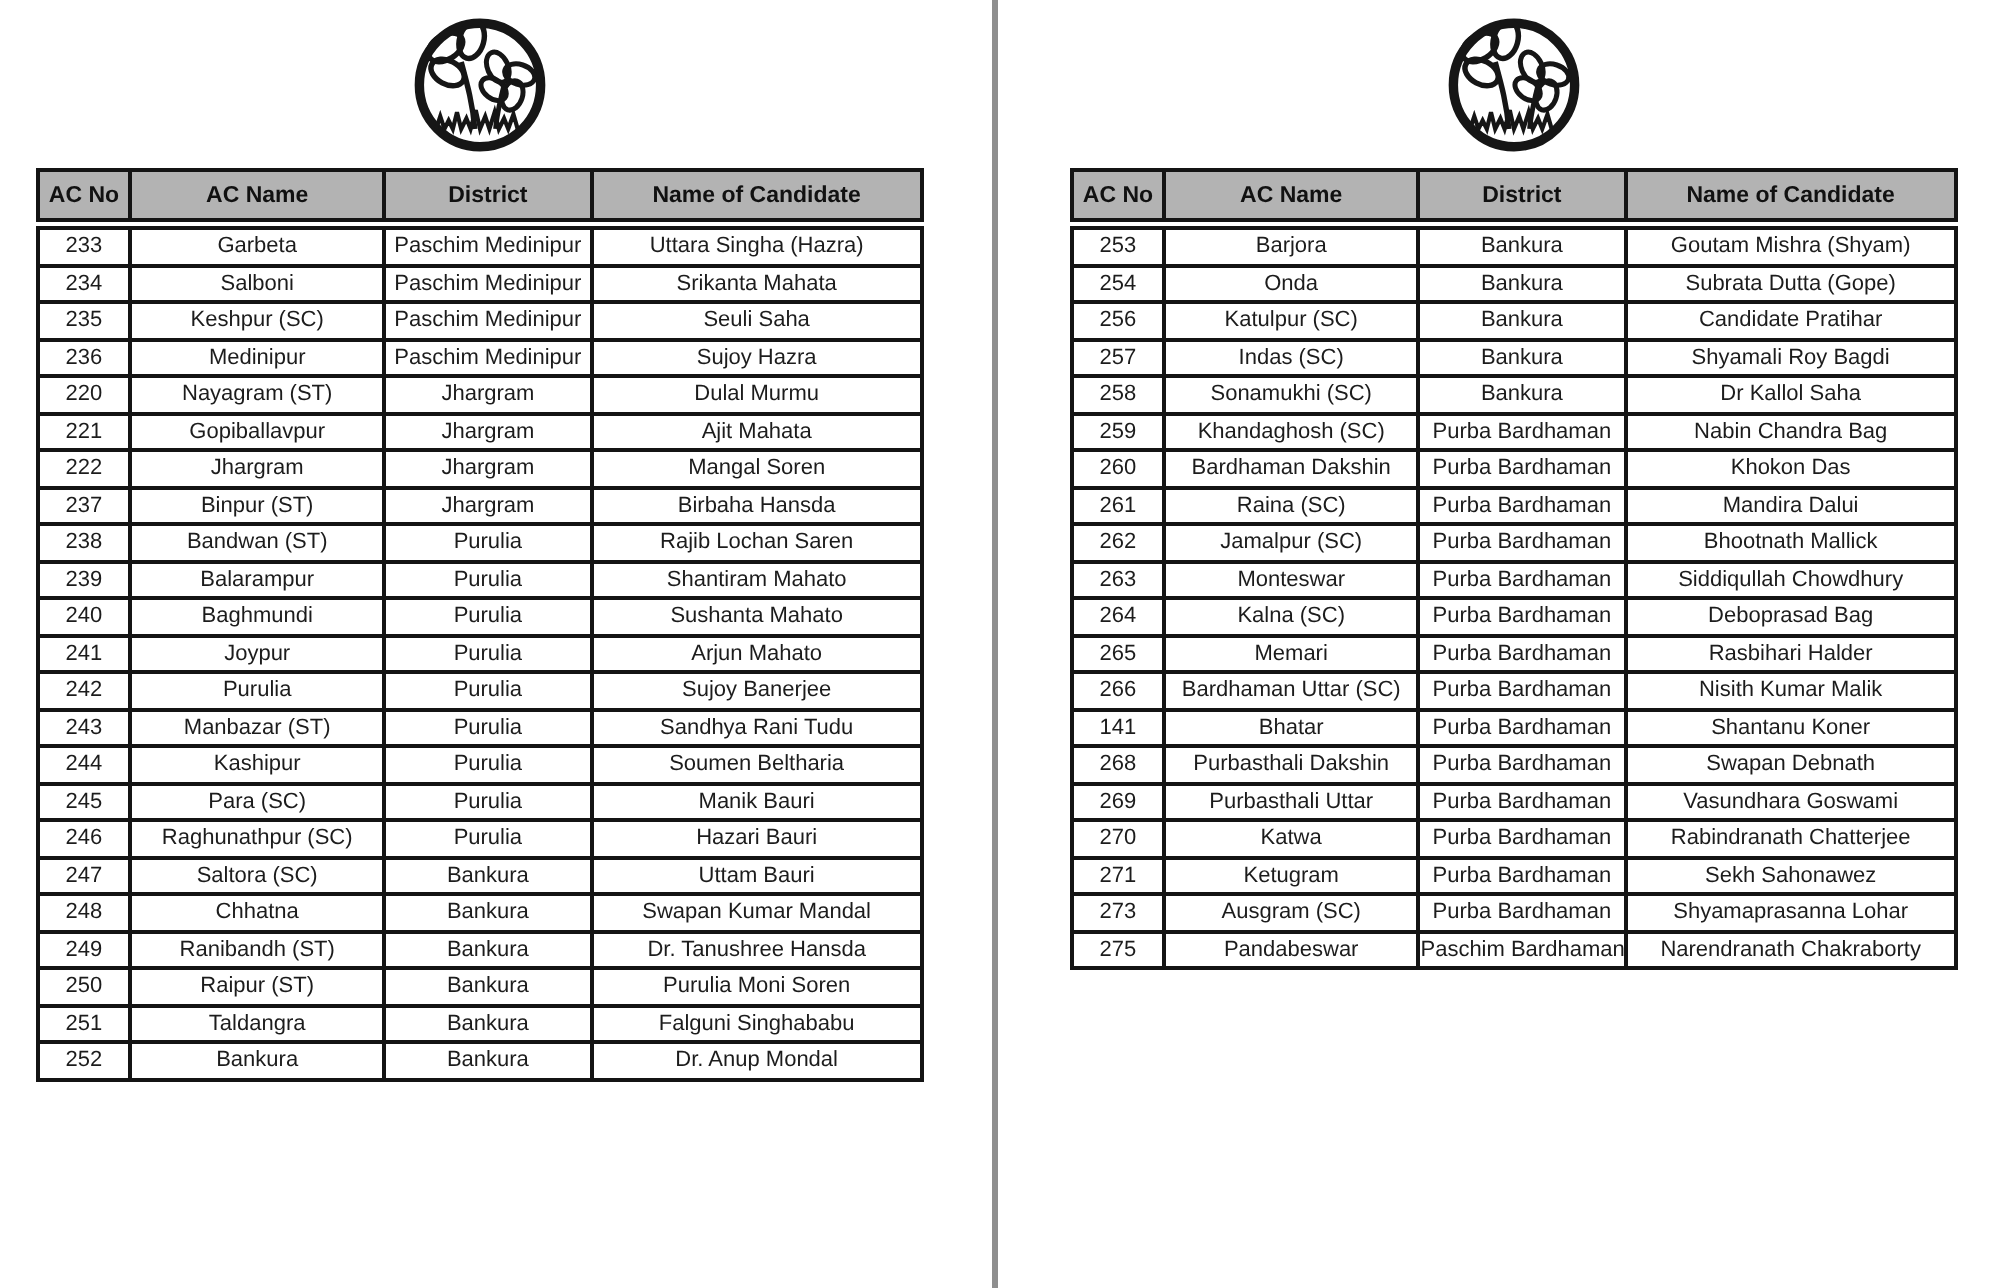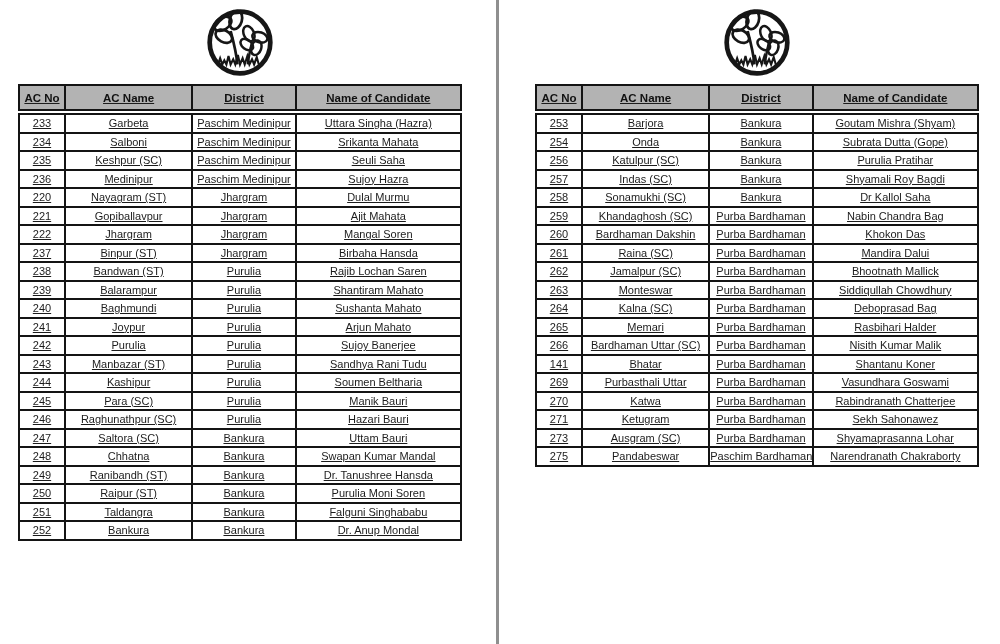--- a/index.html
+++ b/index.html
@@ -9,21 +9,21 @@
     overflow: hidden;
     font-family: "Liberation Sans", sans-serif;
     color: #1c1c1c;
   }
   .sheet-row { display: flex; width: 1000px; height: 644px; position: relative; }
   .page { width: 498px; height: 644px; position: relative; }
   .page-divider {
     position: absolute; left: 496px; top: 0; bottom: 0; width: 3px;
     background: #8f8f8f; z-index: 5;
   }
-  .page-inner { padding-top: 8px; text-decoration: underline; }
+  .page-inner { padding-top: 8px; }
   .table-zone { width: 444px; }
   .page-0 .table-zone { margin-left: 18px; }
   .page-1 .table-zone { margin-left: 37px; }
 
   .logo-wrap {
     height: 69px; display: flex; justify-content: center; align-items: flex-start;
     margin-bottom: 7px;
   }
 
   table { width: 100%; border-collapse: collapse; table-layout: fixed; }
@@ -300,21 +300,21 @@
               <tr>
                 <td>254</td>
                 <td>Onda</td>
                 <td>Bankura</td>
                 <td>Subrata Dutta (Gope)</td>
               </tr>
               <tr>
                 <td>256</td>
                 <td>Katulpur (SC)</td>
                 <td>Bankura</td>
-                <td>Purulia Pratihar</td>
+                <td>Candidate Pratihar</td>
               </tr>
               <tr>
                 <td>257</td>
                 <td>Indas (SC)</td>
                 <td>Bankura</td>
                 <td>Shyamali Roy Bagdi</td>
               </tr>
               <tr>
                 <td>258</td>
                 <td>Sonamukhi (SC)</td>
@@ -367,20 +367,26 @@
                 <td>266</td>
                 <td>Bardhaman Uttar (SC)</td>
                 <td>Purba Bardhaman</td>
                 <td>Nisith Kumar Malik</td>
               </tr>
               <tr>
                 <td>141</td>
                 <td>Bhatar</td>
                 <td>Purba Bardhaman</td>
                 <td>Shantanu Koner</td>
+              </tr>
+              <tr>
+                <td>268</td>
+                <td>Purbasthali Dakshin</td>
+                <td>Purba Bardhaman</td>
+                <td>Swapan Debnath</td>
               </tr>
               <tr>
                 <td>269</td>
                 <td>Purbasthali Uttar</td>
                 <td>Purba Bardhaman</td>
                 <td>Vasundhara Goswami</td>
               </tr>
               <tr>
                 <td>270</td>
                 <td>Katwa</td>

